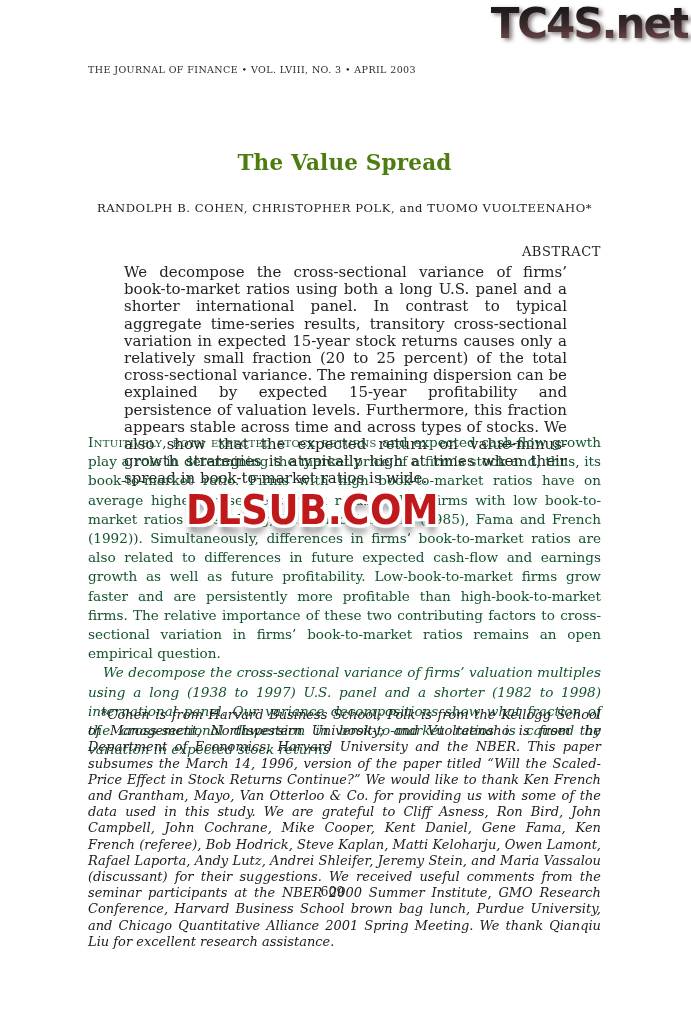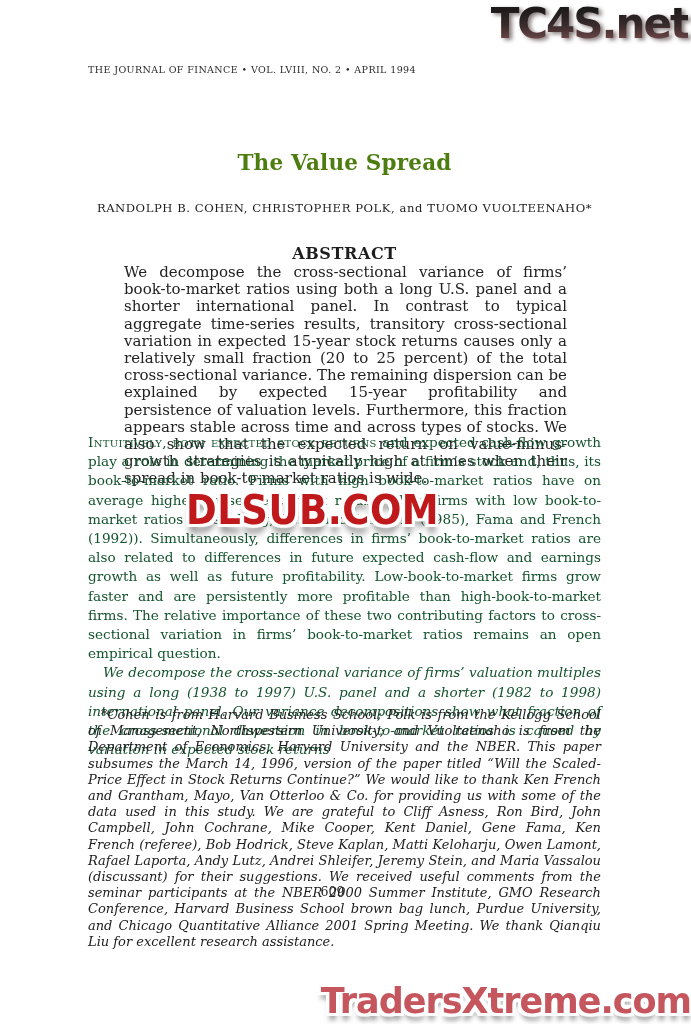--- a/index.html
+++ b/index.html
@@ -24,21 +24,21 @@
     text-align: center; font-size: 21.5px; font-weight: bold; color: #4d7c0f;
     letter-spacing: 0.2px;
   }
   .authors-line {
     position: absolute; left: 70px; top: 201px; width: 549px;
     text-align: center; font-size: 11.6px; color: #1c1c1c;
     letter-spacing: 0.55px; white-space: nowrap;
   }
   .abstract-heading {
     position: absolute; left: 88px; top: 244px; width: 513px;
-    text-align: center; font-size: 16px; font-weight: bold; letter-spacing: 0.6px;
+    text-align: right; font-size: 13px; font-weight: normal; letter-spacing: 0.6px;
   }
   .abstract-text {
     position: absolute; left: 124px; top: 264px; width: 443px;
     font-size: 15px; line-height: 17.2px; text-align: justify; color: #222;
   }
   .body-block {
     position: absolute; left: 88px; top: 433px; width: 513px;
     font-size: 13.6px; line-height: 19.2px; text-align: justify; color: #14532d;
   }
   .body-block p { margin: 0; }
@@ -94,36 +94,35 @@
       0 7px 5px rgba(90,90,90,0.6);
   }
 </style>
 </head>
 <body>
 
 <div class="page">
 
   <div class="wm-top">TC4S.net</div>
 
-  <div class="journal-line">THE JOURNAL OF FINANCE • VOL. LVIII, NO. 2 • APRIL 1994</div>
+  <div class="journal-line">THE JOURNAL OF FINANCE • VOL. LVIII, NO. 3 • APRIL 2003</div>
 
   <div class="paper-title">The Value Spread</div>
 
   <div class="authors-line">RANDOLPH B. COHEN, CHRISTOPHER POLK, and TUOMO VUOLTEENAHO*</div>
 
   <div class="abstract-heading">ABSTRACT</div>
 
   <div class="abstract-text">We decompose the cross-sectional variance of firms’ book-to-market ratios using both a long U.S. panel and a shorter international panel. In contrast to typical aggregate time-series results, transitory cross-sectional variation in expected 15-year stock returns causes only a relatively small fraction (20 to 25 percent) of the total cross-sectional variance. The remaining dispersion can be explained by expected 15-year profitability and persistence of valuation levels. Furthermore, this fraction appears stable across time and across types of stocks. We also show that the expected return on value-minus-growth strategies is atypically high at times when their spread in book-to-market ratios is wide.</div>
 
   <div class="body-block">
     <p><span class="lead-smallcaps">Intuitively, both expected stock returns</span><span> and expected cash-flow growth play a role in determining the market price of a firm’s stock and, thus, its book-to-market ratio. Firms with high book-to-market ratios have on average higher subsequent stock returns than firms with low book-to-market ratios (Rosenberg, Reid, and Lanstein (1985), Fama and French (1992)). Simultaneously, differences in firms’ book-to-market ratios are also related to differences in future expected cash-flow and earnings growth as well as future profitability. Low-book-to-market firms grow faster and are persistently more profitable than high-book-to-market firms. The relative importance of these two contributing factors to cross-sectional variation in firms’ book-to-market ratios remains an open empirical question.</span></p>
     <p class="indent">We decompose the cross-sectional variance of firms’ valuation multiples using a long (1938 to 1997) U.S. panel and a shorter (1982 to 1998) international panel. Our variance decompositions show what fraction of the cross-sectional dispersion in book-to-market ratios is caused by variation in expected stock returns</p>
   </div>
 
   <div class="wm-mid">DLSUB.COM</div>
 
   <div class="footnote-block">*Cohen is from Harvard Business School; Polk is from the Kellogg School of Management, Northwestern University; and Vuolteenaho is from the Department of Economics, Harvard University and the NBER. This paper subsumes the March 14, 1996, version of the paper titled “Will the Scaled-Price Effect in Stock Returns Continue?” We would like to thank Ken French and Grantham, Mayo, Van Otterloo &amp; Co. for providing us with some of the data used in this study. We are grateful to Cliff Asness, Ron Bird, John Campbell, John Cochrane, Mike Cooper, Kent Daniel, Gene Fama, Ken French (referee), Bob Hodrick, Steve Kaplan, Matti Keloharju, Owen Lamont, Rafael Laporta, Andy Lutz, Andrei Shleifer, Jeremy Stein, and Maria Vassalou (discussant) for their suggestions. We received useful comments from the seminar participants at the NBER 2000 Summer Institute, GMO Research Conference, Harvard Business School brown bag lunch, Purdue University, and Chicago Quantitative Alliance 2001 Spring Meeting. We thank Qianqiu Liu for excellent research assistance.</div>
 
   <div class="page-number">609</div>
 
-  <div class="wm-bottom">TradersXtreme.com</div>
 
 </div>
 
 </body></html>

